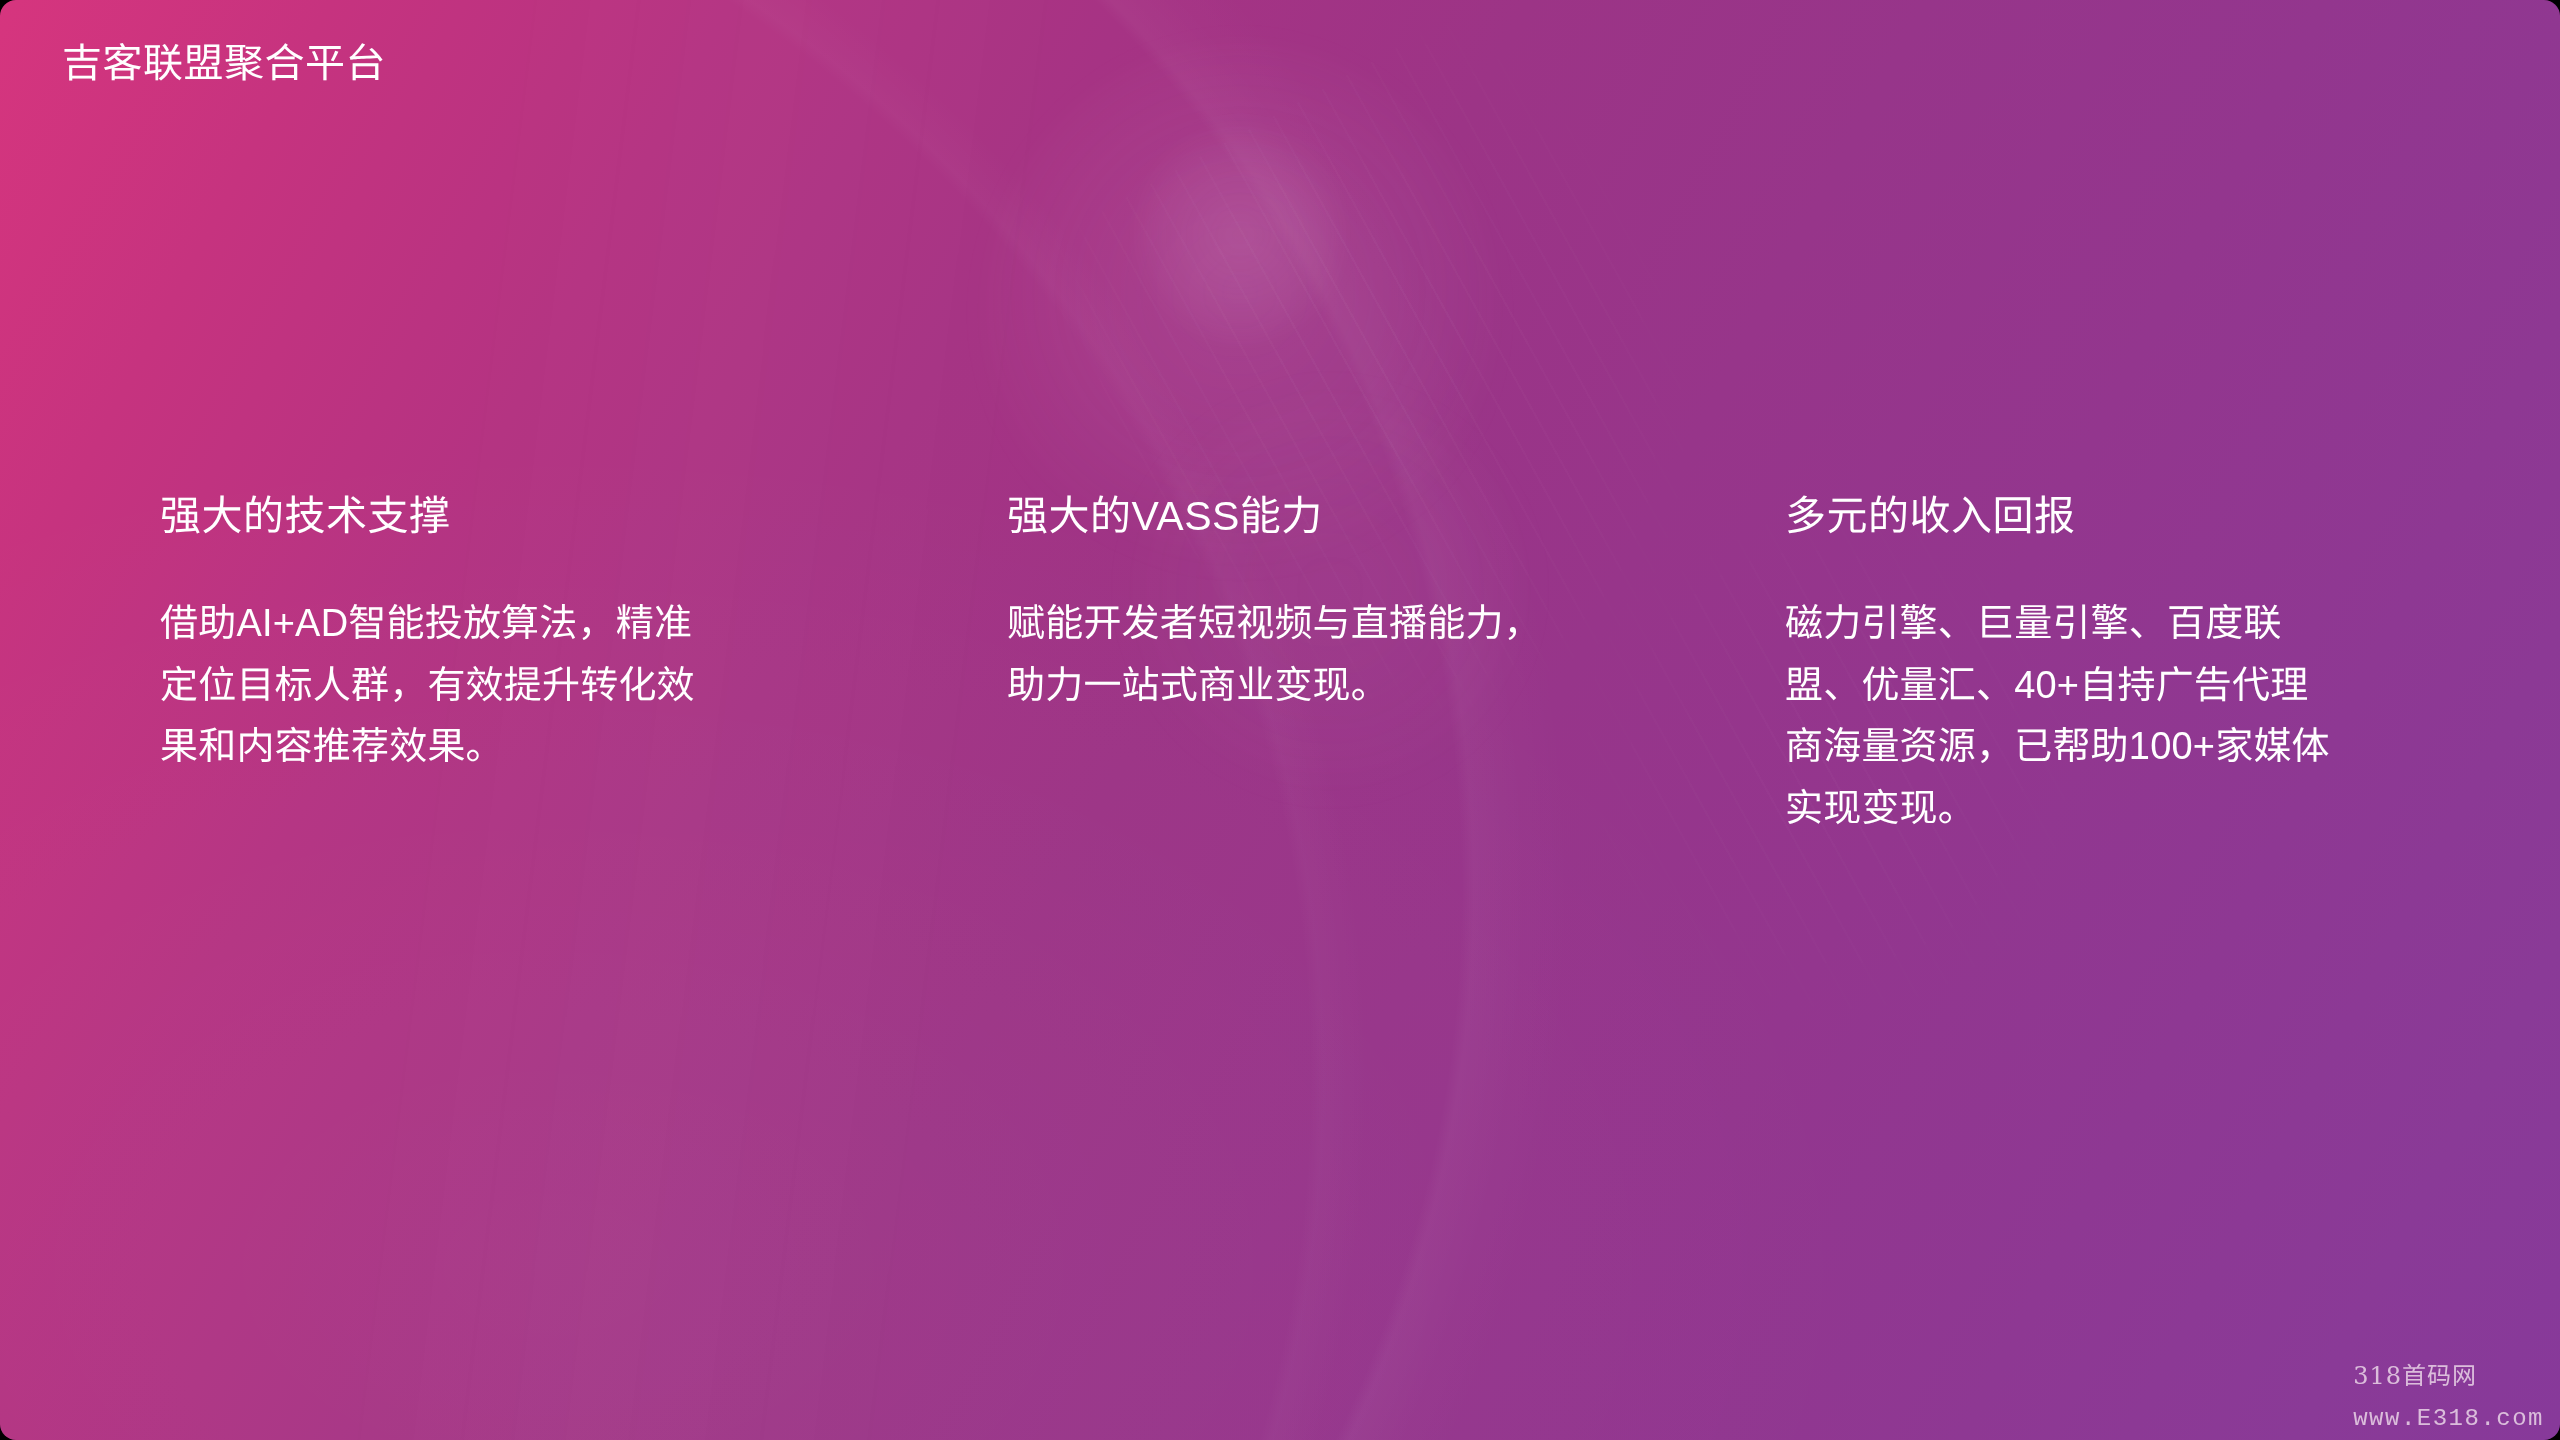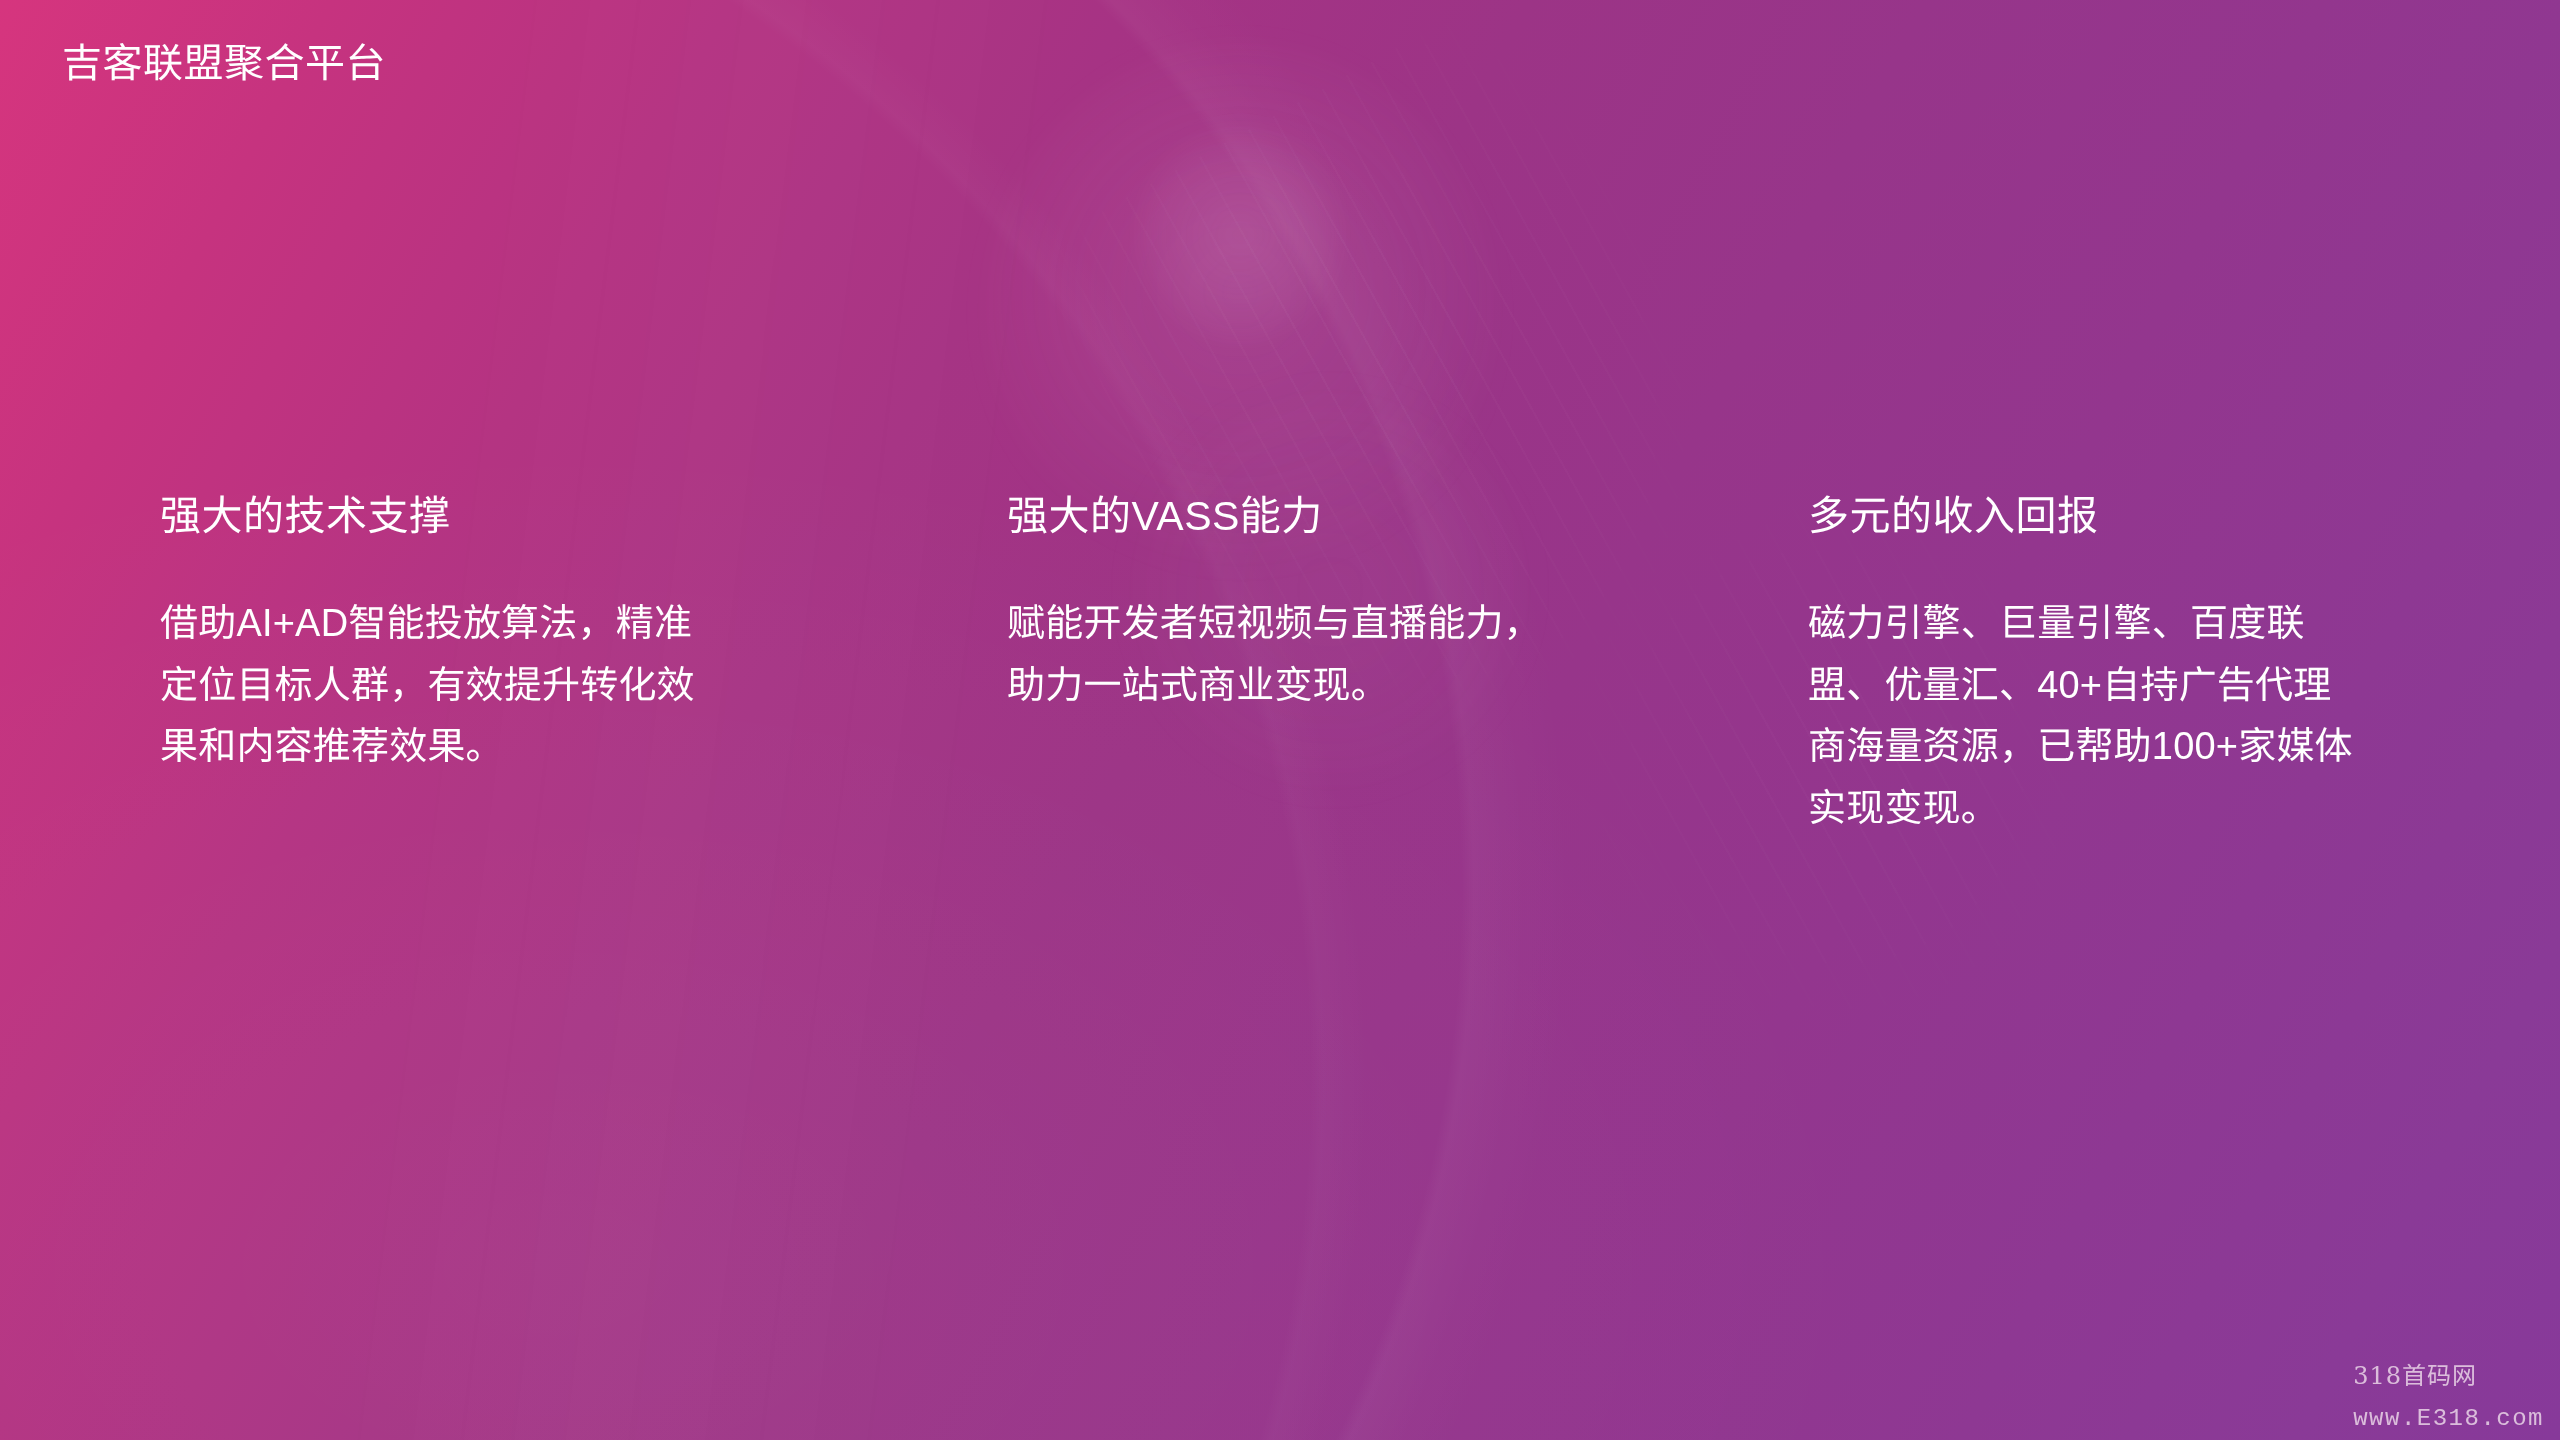--- a/index.html
+++ b/index.html
@@ -23,20 +23,21 @@
         #d6357e 0%,
         #c6337f 10%,
         #b43382 22%,
         #a63384 34%,
         #9c3486 46%,
         #97358a 58%,
         #93368e 70%,
         #8e3893 82%,
         #8a3a97 92%,
         #87399a 100%);
+    border-radius: 16px;
   }
 
   
   .bg-layer {
     position: absolute;
     pointer-events: none;
   }
 
   
   .arc-big {
@@ -186,21 +187,21 @@
     top: 492px;
     width: 2560px;
     z-index: 5;
   }
   .col {
     position: absolute;
     top: 0;
   }
   .col-1 { left: 160px;  width: 540px; }
   .col-2 { left: 1007px;  width: 540px; }
-  .col-3 { left: 1785px; width: 560px; margin-left: 23px; }
+  .col-3 { left: 1785px; width: 560px; }
 
   .col-title {
     color: #ffffff;
     font-size: 41px;
     line-height: 1.2;
     font-weight: 400;
     letter-spacing: 0.5px;
     margin: 0 0 52px 0;
     white-space: nowrap;
   }

